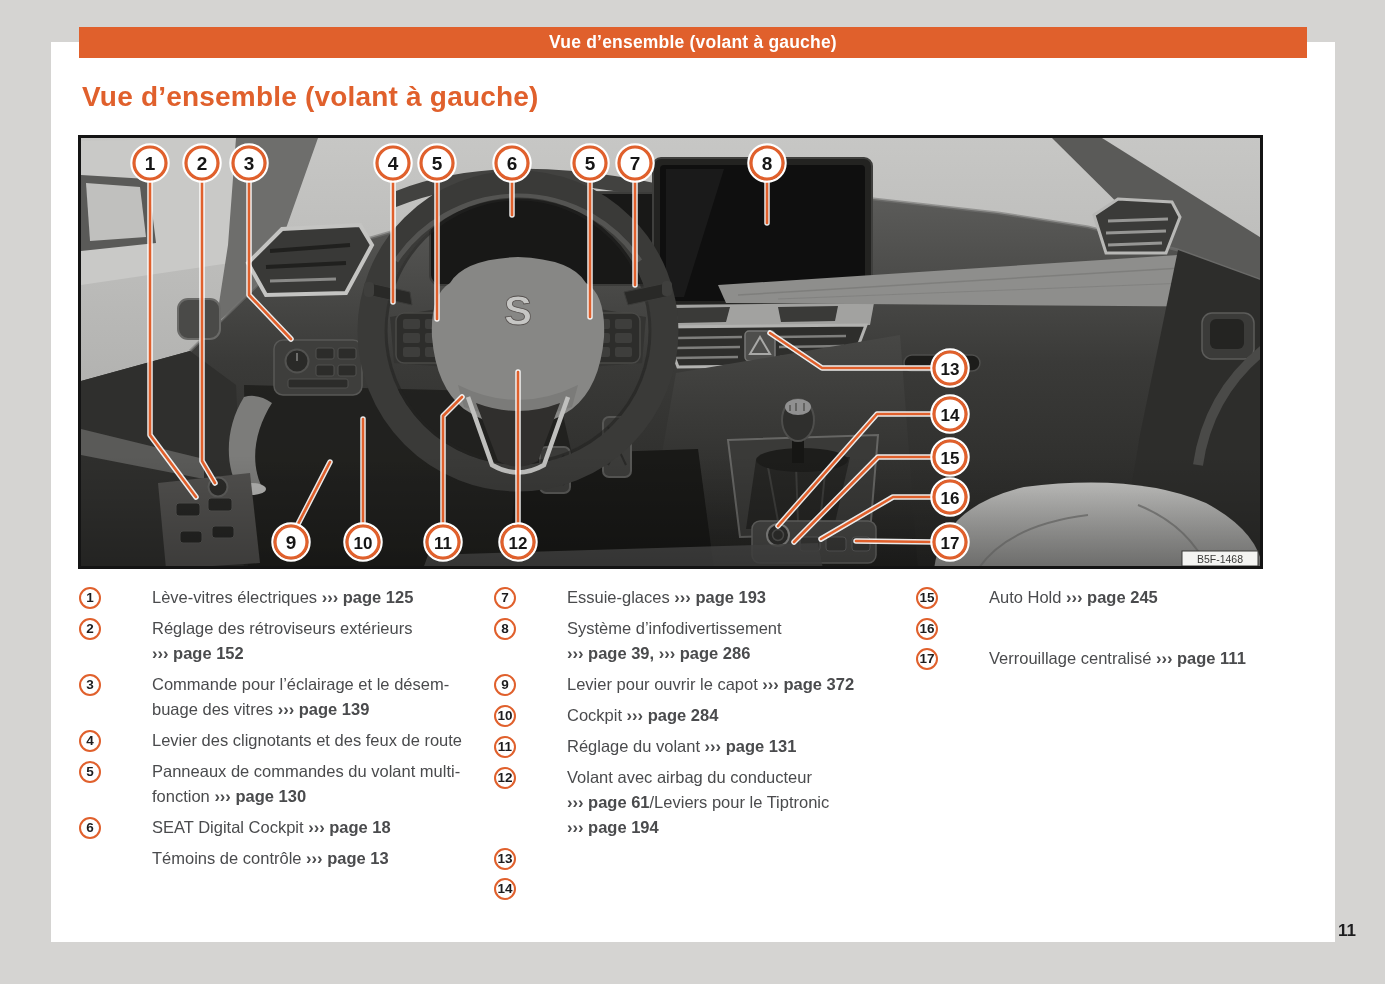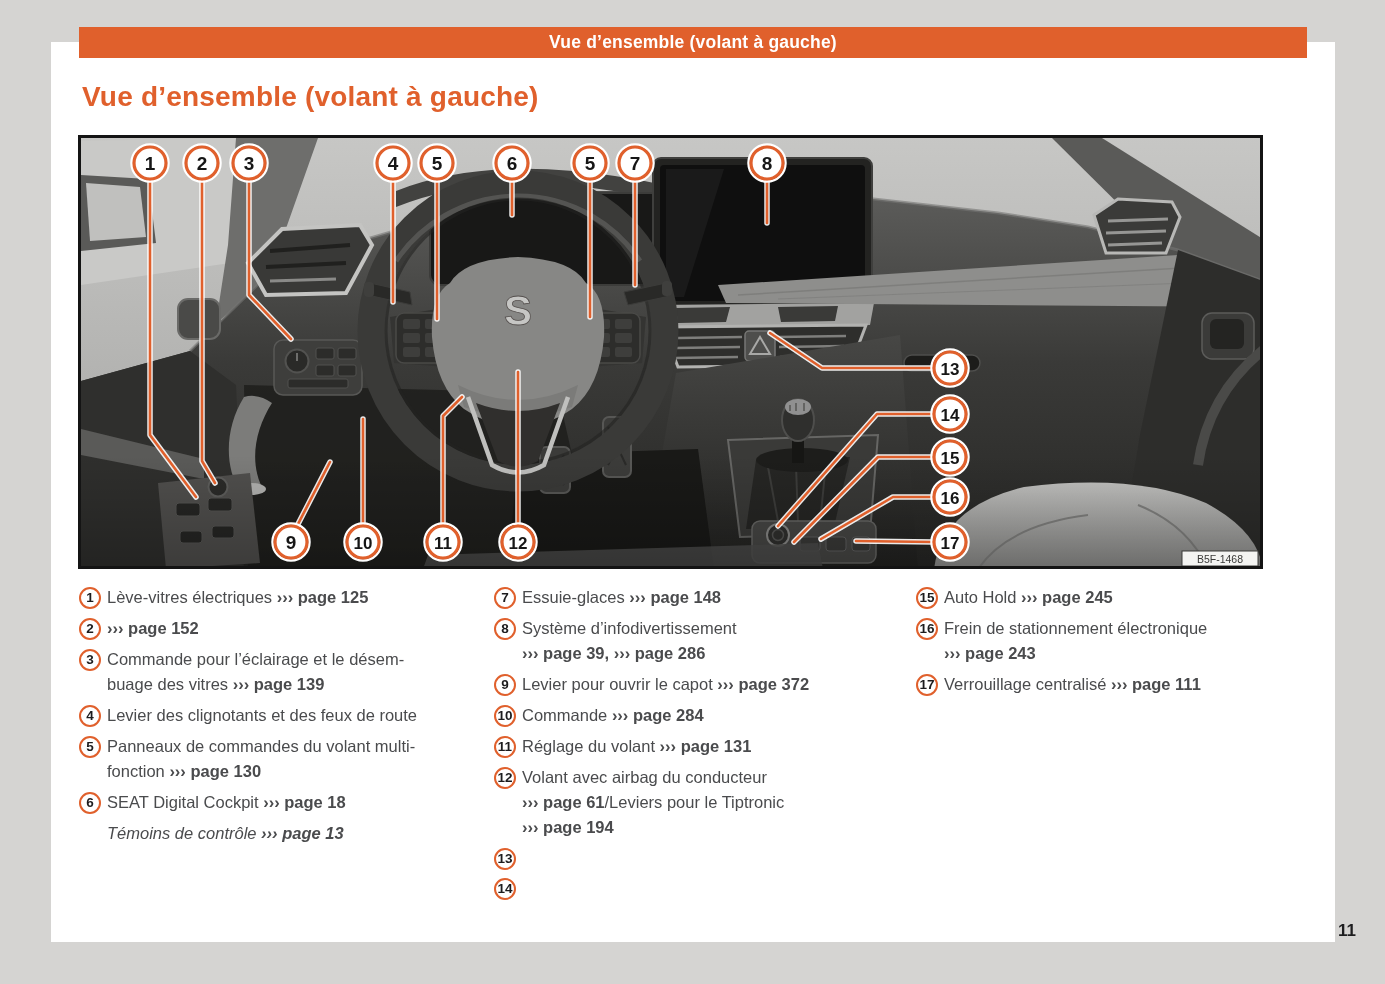--- a/index.html
+++ b/index.html
@@ -33,29 +33,29 @@
   }
   .figure-wrap svg { display:block; width:1185px; height:434px; }
 
   .legend-col { position:absolute; top:585px; }
   #legend-col-1 { left:79px;  width:405px; }
   #legend-col-2 { left:494px; width:405px; }
   #legend-col-3 { left:916px; width:410px; }
 
   .legend-item { display:flex; align-items:flex-start; margin-bottom:6px;
     font-size:16.5px; line-height:25px; color:var(--text); }
-  .legend-item.para { margin-top:3px;font-style:italic; }
+  .legend-item.para { margin-top:3px; }
   .legend-num {
     flex:0 0 22px; width:22px; height:22px; margin-top:2px;
     border:2px solid var(--accent); border-radius:50%;
     background:#fff; color:#1c1c1e;
     font-size:13.5px; font-weight:bold; line-height:18px; text-align:center;
   }
   .legend-num.empty { border-color:transparent; background:transparent; }
-  .legend-text { padding-left:6px; }
+  .legend-text { padding-left:6px;margin-left:45px; }
   .pageref { font-weight:bold; }
 
   .page-num {
     position:absolute; left:1338px; top:921px;
     font-size:17px; font-weight:bold; color:#1d1d1f;
   }
 </style>
 </head>
 <body style="--accent: #e0602c; --text: #4a4b4d; background: rgb(213, 212, 210);">
 
@@ -431,20 +431,21 @@
 <div class="legend-col" id="legend-col-1">
     <div class="legend-item">
       <span class="legend-num">1</span>
       <div class="legend-text">
         <div class="legend-line"><span>Lève-vitres électriques </span><span class="pageref">››› page 125</span></div>
       </div>
     </div>
     <div class="legend-item">
       <span class="legend-num">2</span>
       <div class="legend-text">
+        <div class="legend-line"><span>Réglage des rétroviseurs extérieurs</span></div>
         <div class="legend-line"><span class="pageref">››› page 152</span></div>
       </div>
     </div>
     <div class="legend-item">
       <span class="legend-num">3</span>
       <div class="legend-text">
         <div class="legend-line"><span>Commande pour l’éclairage et le désem-</span></div>
         <div class="legend-line"><span>buage des vitres </span><span class="pageref">››› page 139</span></div>
       </div>
     </div>
@@ -471,40 +472,40 @@
       <span class="legend-num empty"></span>
       <div class="legend-text">
         <div class="legend-line"><span>Témoins de contrôle </span><span class="pageref">››› page 13</span></div>
       </div>
     </div>
   </div>
 <div class="legend-col" id="legend-col-2">
     <div class="legend-item">
       <span class="legend-num">7</span>
       <div class="legend-text">
-        <div class="legend-line"><span>Essuie-glaces </span><span class="pageref">››› page 148</span></div>
+        <div class="legend-line"><span>Essuie-glaces </span><span class="pageref">››› page 193</span></div>
       </div>
     </div>
     <div class="legend-item">
       <span class="legend-num">8</span>
       <div class="legend-text">
         <div class="legend-line"><span>Système d’infodivertissement</span></div>
         <div class="legend-line"><span class="pageref">››› page 39, ››› page 286</span></div>
       </div>
     </div>
     <div class="legend-item">
       <span class="legend-num">9</span>
       <div class="legend-text">
         <div class="legend-line"><span>Levier pour ouvrir le capot </span><span class="pageref">››› page 372</span></div>
       </div>
     </div>
     <div class="legend-item">
       <span class="legend-num">10</span>
       <div class="legend-text">
-        <div class="legend-line"><span>Commande </span><span class="pageref">››› page 284</span></div>
+        <div class="legend-line"><span>Cockpit </span><span class="pageref">››› page 284</span></div>
       </div>
     </div>
     <div class="legend-item">
       <span class="legend-num">11</span>
       <div class="legend-text">
         <div class="legend-line"><span>Réglage du volant </span><span class="pageref">››› page 131</span></div>
       </div>
     </div>
     <div class="legend-item">
       <span class="legend-num">12</span>
@@ -523,24 +524,20 @@
   </div>
 <div class="legend-col" id="legend-col-3">
     <div class="legend-item">
       <span class="legend-num">15</span>
       <div class="legend-text">
         <div class="legend-line"><span>Auto Hold </span><span class="pageref">››› page 245</span></div>
       </div>
     </div>
     <div class="legend-item">
       <span class="legend-num">16</span>
-      <div class="legend-text">
-        <div class="legend-line"><span>Frein de stationnement électronique</span></div>
-        <div class="legend-line"><span class="pageref">››› page 243</span></div>
-      </div>
     </div>
     <div class="legend-item">
       <span class="legend-num">17</span>
       <div class="legend-text">
         <div class="legend-line"><span>Verrouillage centralisé </span><span class="pageref">››› page 111</span></div>
       </div>
     </div>
   </div>
 
 <div class="page-num">11</div>

